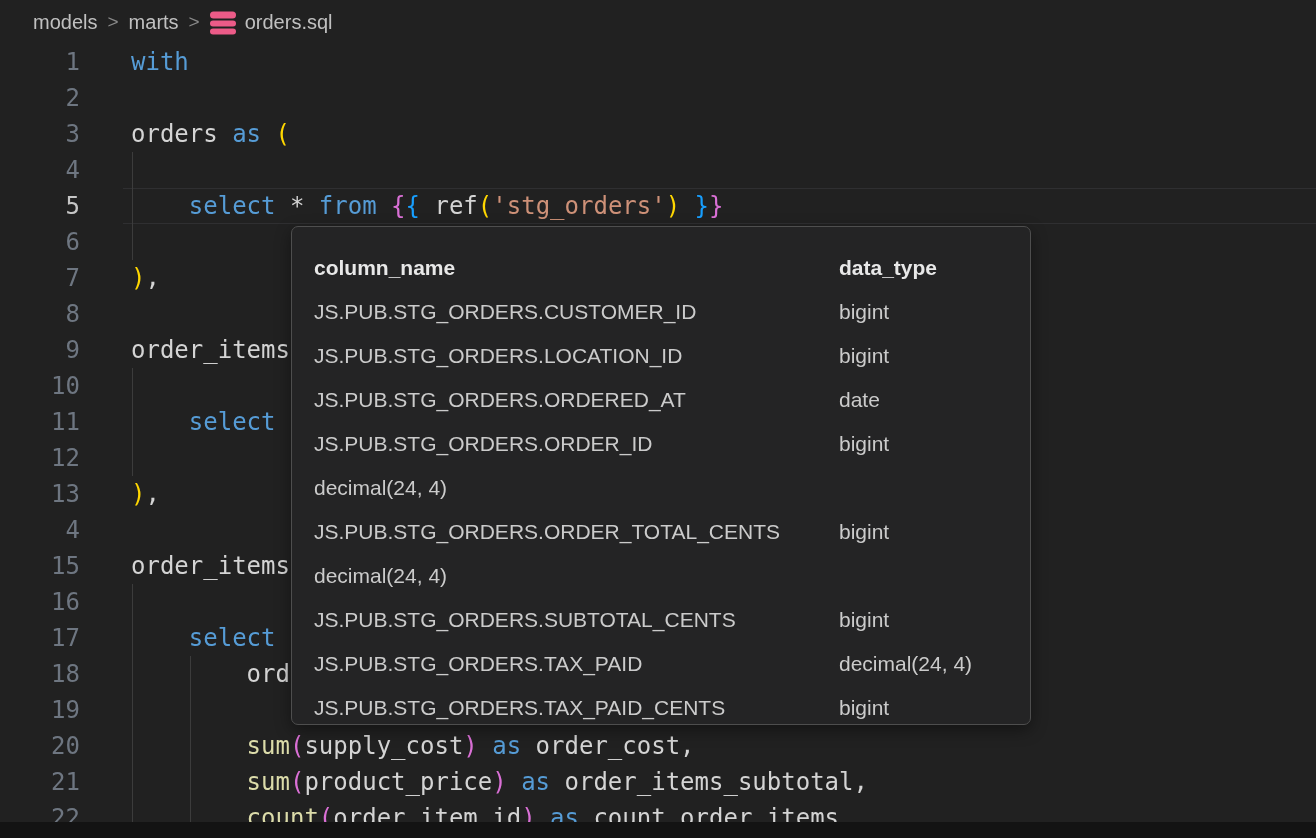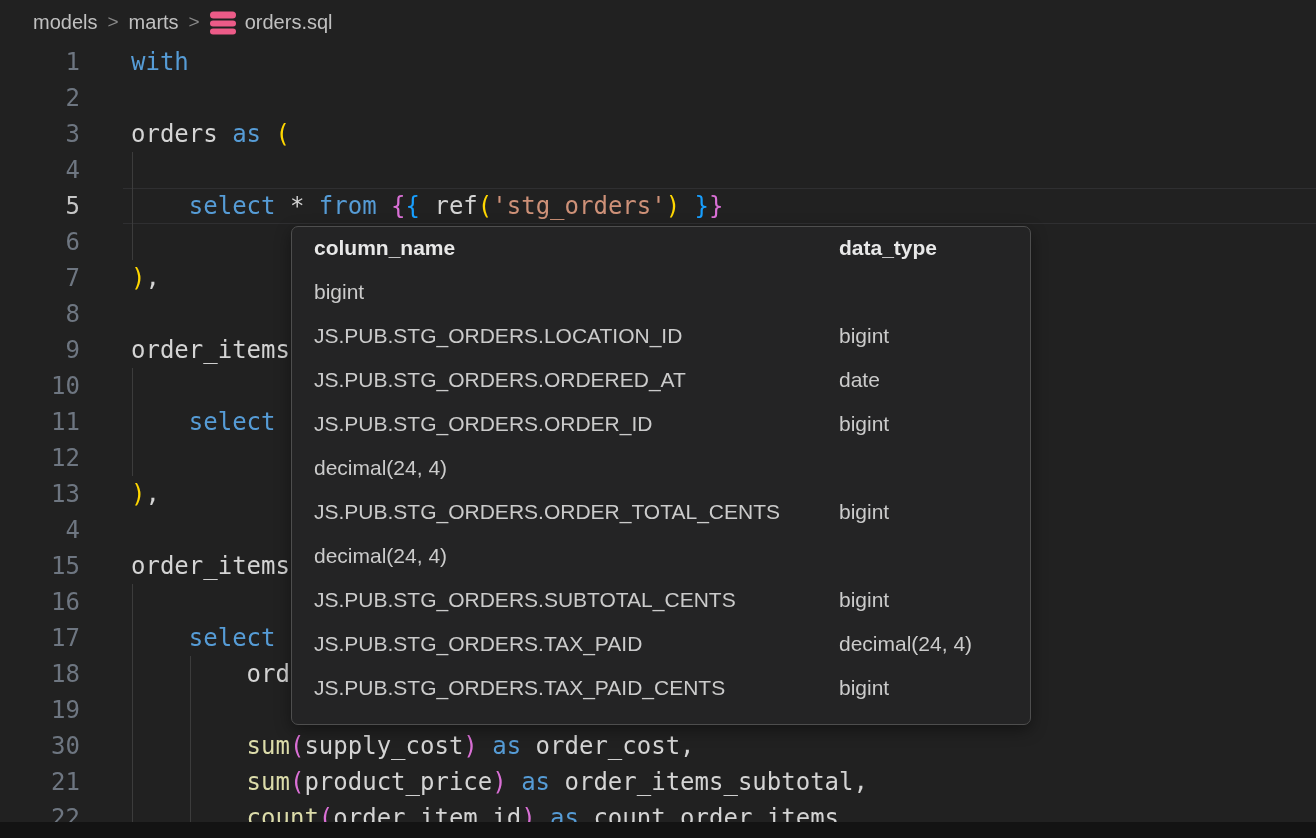--- a/index.html
+++ b/index.html
@@ -62,21 +62,21 @@
     border: 1px solid #4e4e4e;
     border-radius: 7px;
     padding: 9px 0;
     box-shadow: 0 5px 16px rgba(0,0,0,0.4);
     overflow: hidden;
     z-index: 5;
   }
   .popup .prow {
     display: flex;
     height: 44px;
-    align-items: flex-start;
+    align-items: flex-end;
     padding: 0 22px;
     font-size: 21px;
     color: #cbcbcb;
     white-space: nowrap;
   }
   .popup .prow .c1 { width: 525px; flex: none; overflow: hidden; }
   .popup .prow .c2 { flex: 1; }
   .popup .prow.head { font-weight: bold; color: #e8e8e8; }
 
   
@@ -192,21 +192,21 @@
       <span class="guide" style="left: 189.82px;"></span>
       <span class="txt"><span style="color: rgb(212, 212, 212);">        </span><span style="color: rgb(212, 212, 212);">ord</span></span>
     </div>
     <div class="line">
       <span class="ln">19</span>
       <span class="guide" style="left: 132px;"></span>
       <span class="guide" style="left: 189.82px;"></span>
       <span class="txt"></span>
     </div>
     <div class="line">
-      <span class="ln">30</span>
+      <span class="ln">20</span>
       <span class="guide" style="left: 132px;"></span>
       <span class="guide" style="left: 189.82px;"></span>
       <span class="txt"><span style="color: rgb(212, 212, 212);">        </span><span style="color: rgb(220, 220, 170);">sum</span><span style="color: rgb(218, 112, 214);">(</span><span style="color: rgb(212, 212, 212);">supply_cost</span><span style="color: rgb(218, 112, 214);">)</span><span style="color: rgb(212, 212, 212);"> </span><span style="color: rgb(86, 156, 214);">as</span><span style="color: rgb(212, 212, 212);"> order_cost,</span></span>
     </div>
     <div class="line">
       <span class="ln">21</span>
       <span class="guide" style="left: 132px;"></span>
       <span class="guide" style="left: 189.82px;"></span>
       <span class="txt"><span style="color: rgb(212, 212, 212);">        </span><span style="color: rgb(220, 220, 170);">sum</span><span style="color: rgb(218, 112, 214);">(</span><span style="color: rgb(212, 212, 212);">product_price</span><span style="color: rgb(218, 112, 214);">)</span><span style="color: rgb(212, 212, 212);"> </span><span style="color: rgb(86, 156, 214);">as</span><span style="color: rgb(212, 212, 212);"> order_items_subtotal,</span></span>
     </div>
@@ -217,20 +217,21 @@
       <span class="txt"><span style="color: rgb(212, 212, 212);">        </span><span style="color: rgb(220, 220, 170);">count</span><span style="color: rgb(218, 112, 214);">(</span><span style="color: rgb(212, 212, 212);">order_item_id</span><span style="color: rgb(218, 112, 214);">)</span><span style="color: rgb(212, 212, 212);"> </span><span style="color: rgb(86, 156, 214);">as</span><span style="color: rgb(212, 212, 212);"> count_order_items</span></span>
     </div>
   </main>
 
 <div class="popup" id="popup">
     <div class="prow head">
       <span class="c1">column_name</span>
       <span class="c2">data_type</span>
     </div>
     <div class="prow">
+      <span class="c1">JS.PUB.STG_ORDERS.CUSTOMER_ID</span>
       <span class="c2">bigint</span>
     </div>
     <div class="prow">
       <span class="c1">JS.PUB.STG_ORDERS.LOCATION_ID</span>
       <span class="c2">bigint</span>
     </div>
     <div class="prow">
       <span class="c1">JS.PUB.STG_ORDERS.ORDERED_AT</span>
       <span class="c2">date</span>
     </div>

